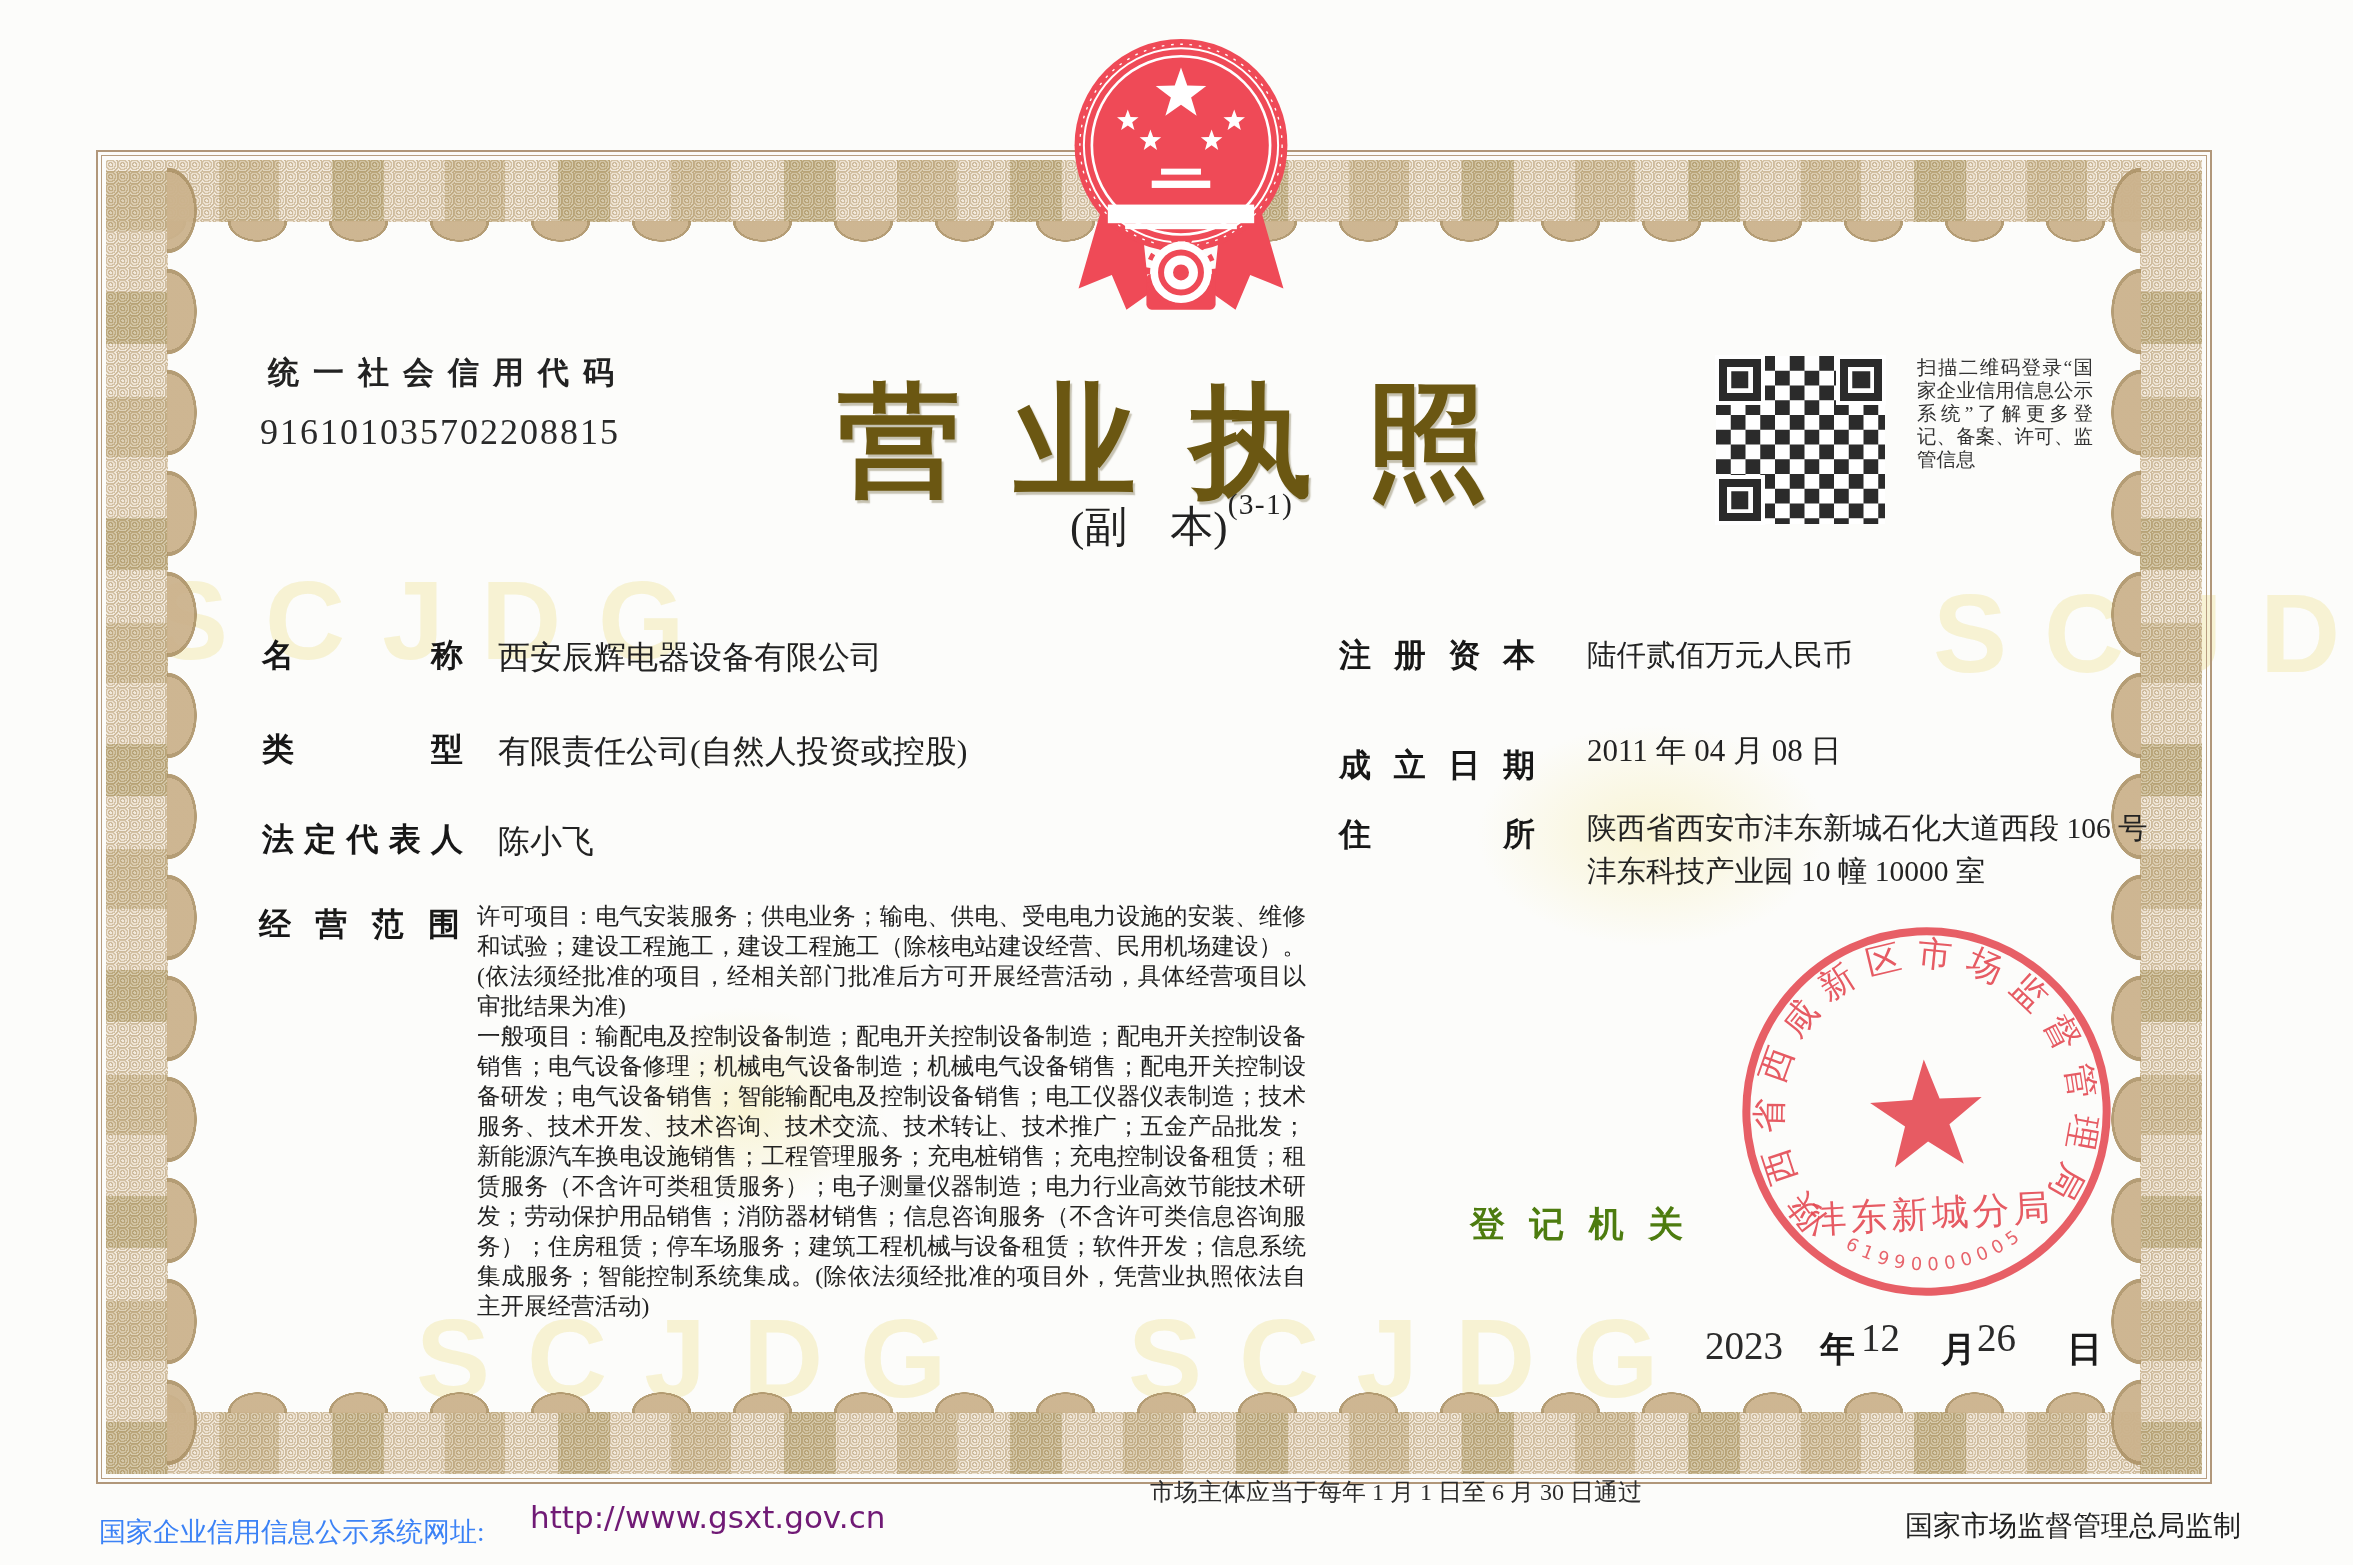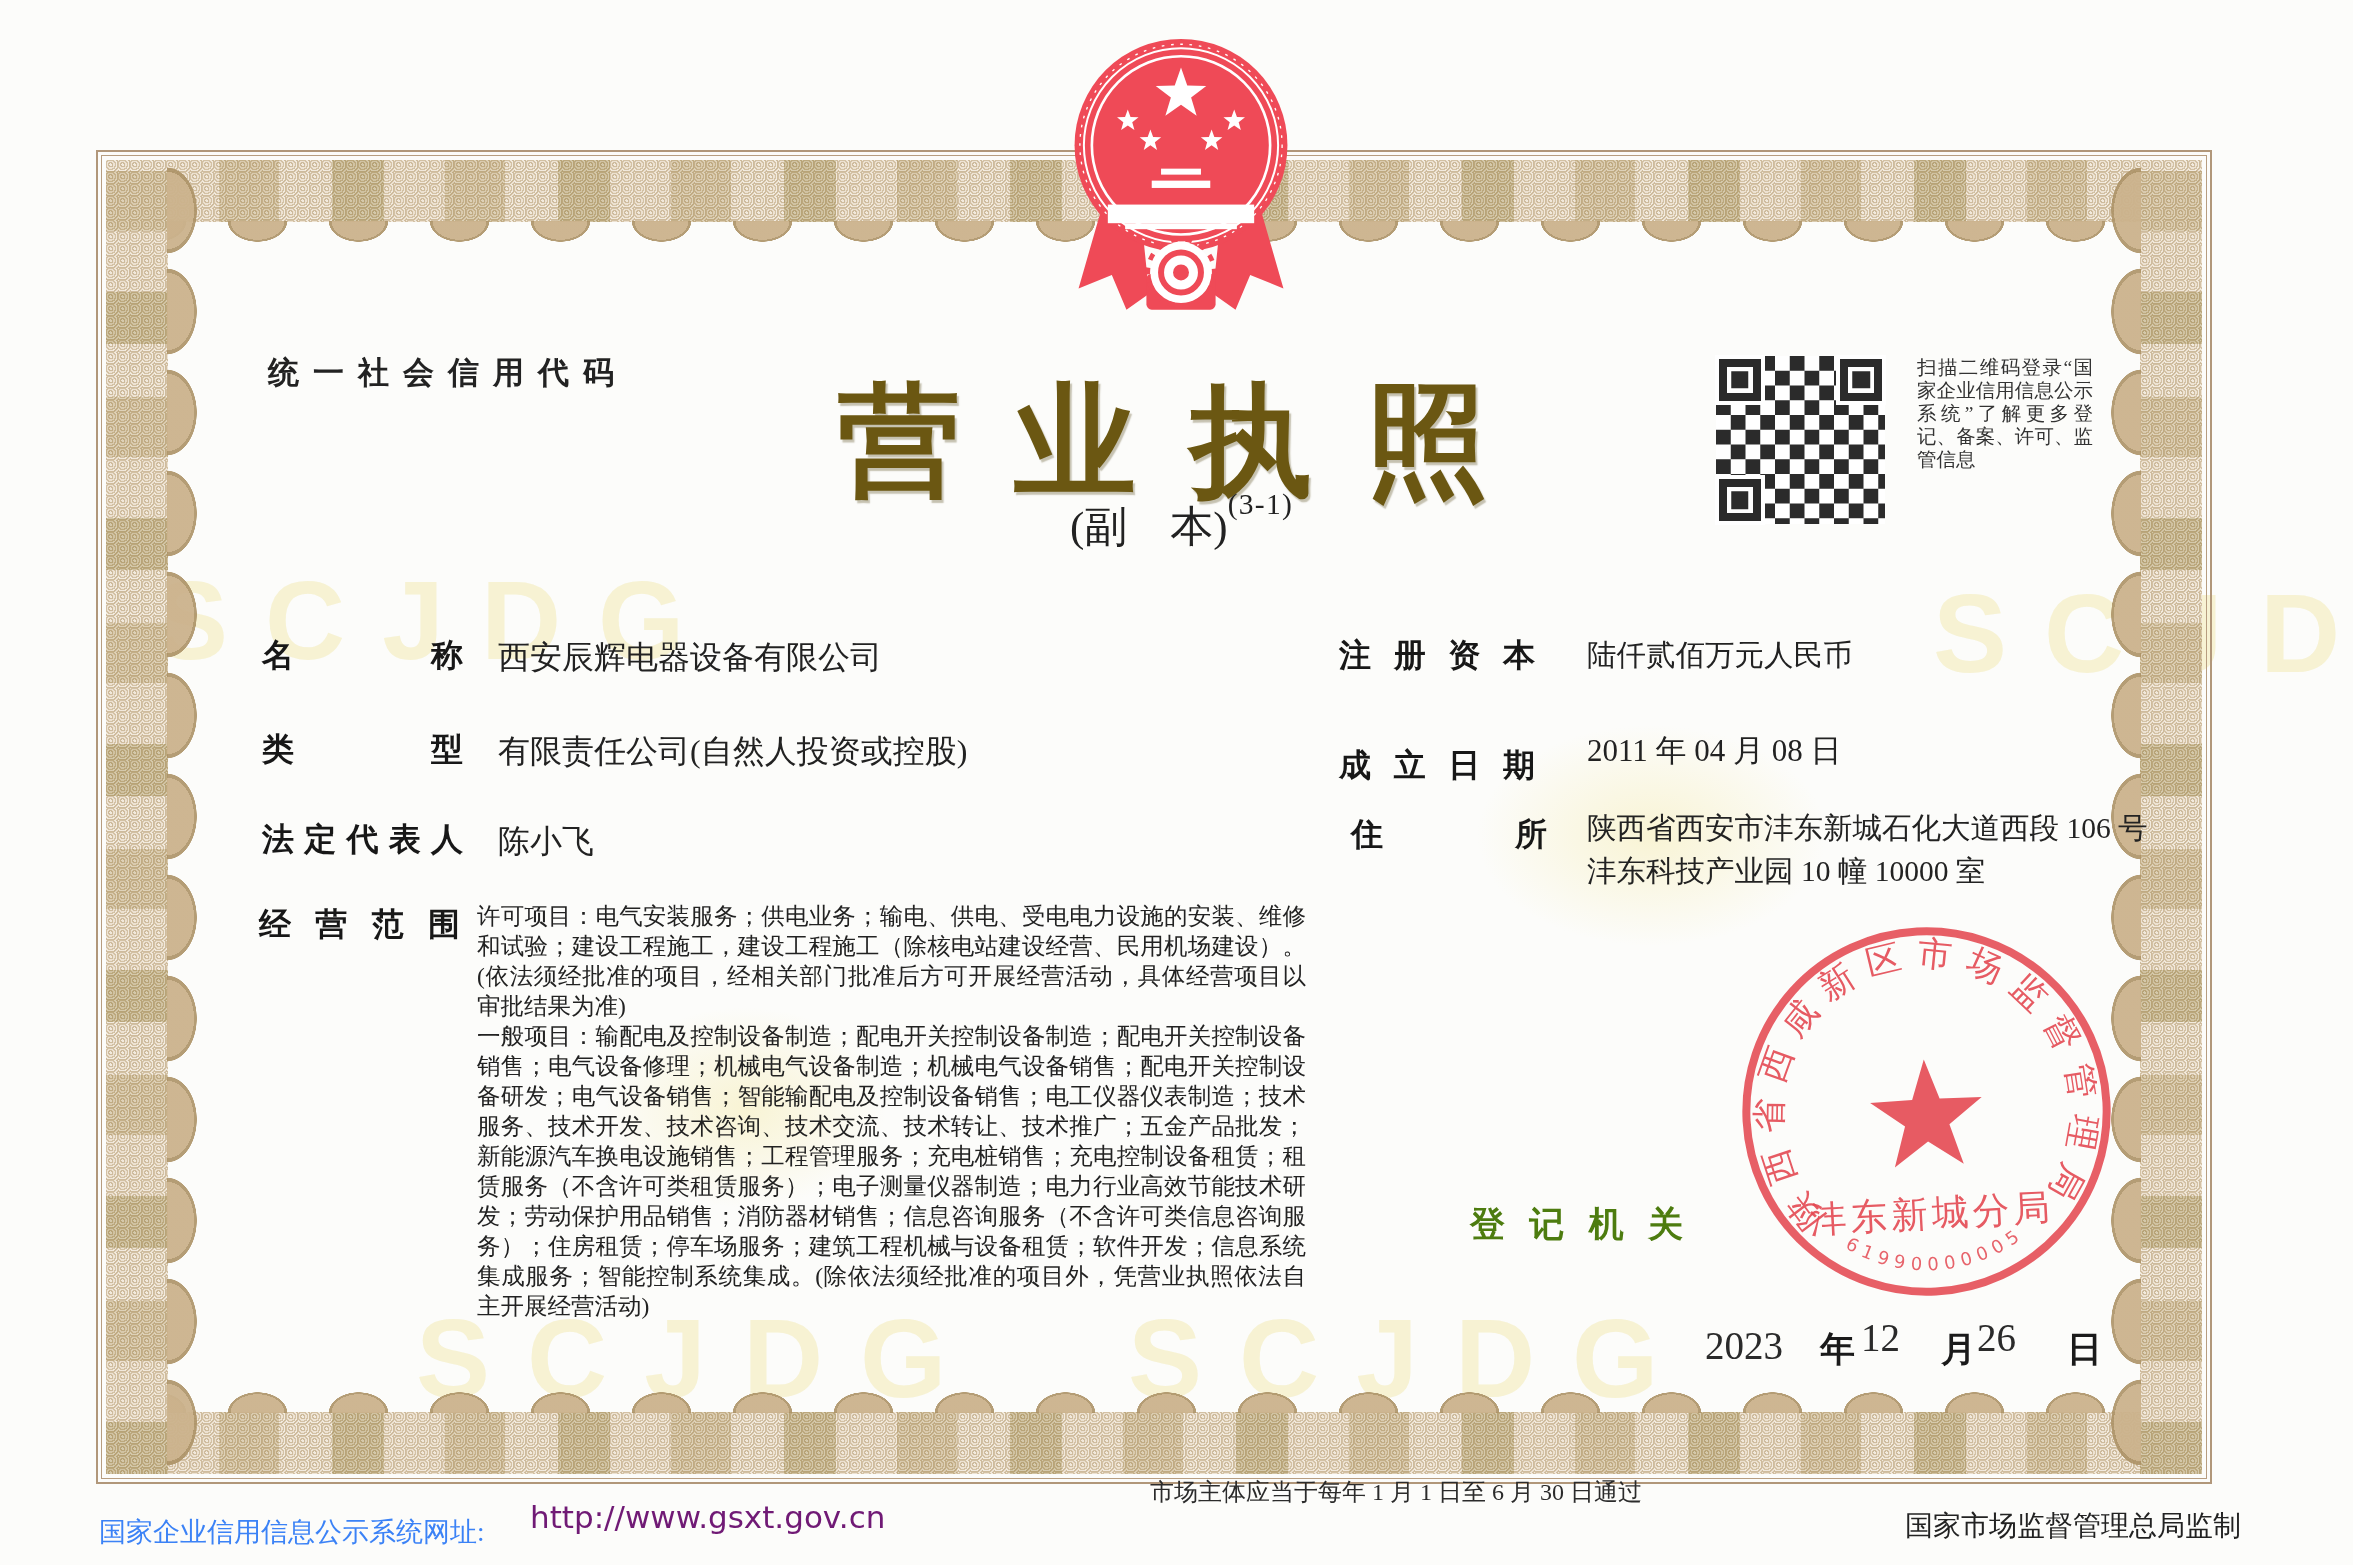--- a/index.html
+++ b/index.html
@@ -135,20 +135,21 @@
     </g>
     <g>
       <circle cx="170" cy="396" r="46" fill="#ffffff"></circle>
       <circle cx="170" cy="396" r="50" fill="none" stroke="#ef4a57" stroke-width="7" stroke-dasharray="10 12"></circle>
       <circle cx="170" cy="396" r="30" fill="none" stroke="#ef4a57" stroke-width="9"></circle>
       <circle cx="170" cy="396" r="12" fill="#ef4a57"></circle>
     </g>
   </svg>
 
   <div class="cc-label">统一社会信用代码</div>
+  <div class="cc-value">916101035702208815</div>
 
   <div class="title">营业执照</div>
   <div class="subtitle"><span>(副　本)</span><sup>(3-1)</sup></div>
 
   <div class="qr">
     <div class="finder tl"></div>
     <div class="finder tr"></div>
     <div class="finder bl"></div>
   </div>
   <div class="qr-note">扫描二维码登录“国家企业信用信息公示系统”了解更多登记、备案、许可、监管信息</div>
@@ -167,21 +168,21 @@
     <p>许可项目：电气安装服务；供电业务；输电、供电、受电电力设施的安装、维修和试验；建设工程施工，建设工程施工（除核电站建设经营、民用机场建设）。(依法须经批准的项目，经相关部门批准后方可开展经营活动，具体经营项目以审批结果为准)</p>
     <p>一般项目：输配电及控制设备制造；配电开关控制设备制造；配电开关控制设备销售；电气设备修理；机械电气设备制造；机械电气设备销售；配电开关控制设备研发；电气设备销售；智能输配电及控制设备销售；电工仪器仪表制造；技术服务、技术开发、技术咨询、技术交流、技术转让、技术推广；五金产品批发；新能源汽车换电设施销售；工程管理服务；充电桩销售；充电控制设备租赁；租赁服务（不含许可类租赁服务）；电子测量仪器制造；电力行业高效节能技术研发；劳动保护用品销售；消防器材销售；信息咨询服务（不含许可类信息咨询服务）；住房租赁；停车场服务；建筑工程机械与设备租赁；软件开发；信息系统集成服务；智能控制系统集成。(除依法须经批准的项目外，凭营业执照依法自主开展经营活动)</p>
   </div>
 
   <div class="flabel" style="left:1339px;top:634px;width:196px;">注册资本</div>
   <div class="fvalue" style="left:1587px;top:636px;font-size:29.5px;">陆仟贰佰万元人民币</div>
 
   <div class="flabel" style="left:1339px;top:744px;width:196px;">成立日期</div>
   <div class="fvalue" style="left:1587px;top:730px;font-size:31px;">2011 年 04 月 08 日</div>
 
-  <div class="flabel" style="left:1339px;top:813px;width:196px;margin-left:12px;">住所</div>
+  <div class="flabel" style="left:1339px;top:813px;width:196px;">住所</div>
   <div class="fvalue" style="left:1587px;top:809px;font-size:29.5px;">陕西省西安市沣东新城石化大道西段 106 号</div>
   <div class="fvalue" style="left:1587px;top:852px;font-size:29.5px;">沣东科技产业园 10 幢 10000 室</div>
 
   <div class="reg-label">登记机关</div>
 
   <svg class="seal" viewBox="0 0 580 580">
     <defs>
       <path id="sealArc" d="M136 444 A218 218 0 1 1 444 444"></path>
       <path id="sealArcB" d="M153.5 485 A238 238 0 0 0 426.5 485"></path>
     </defs>

